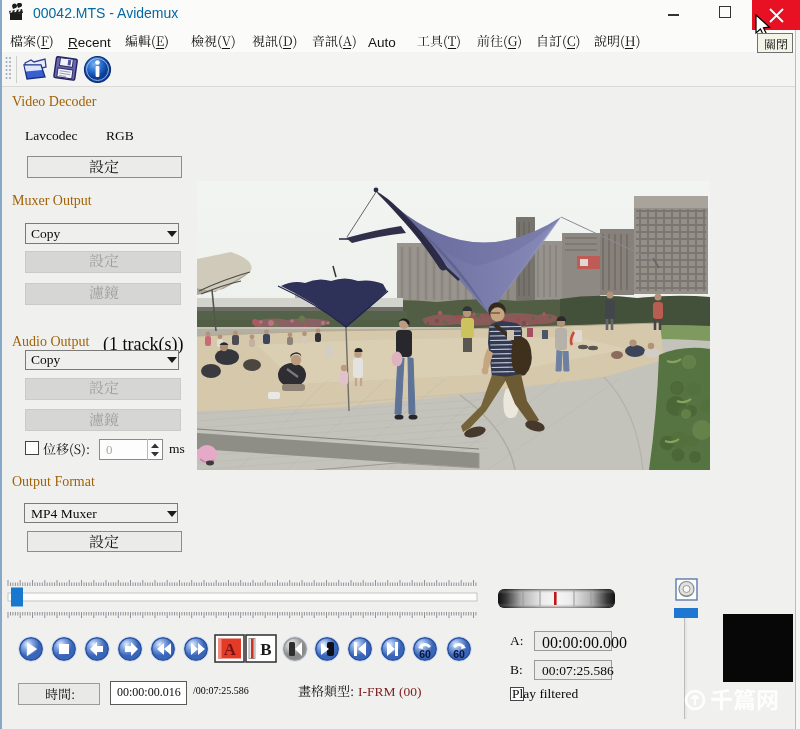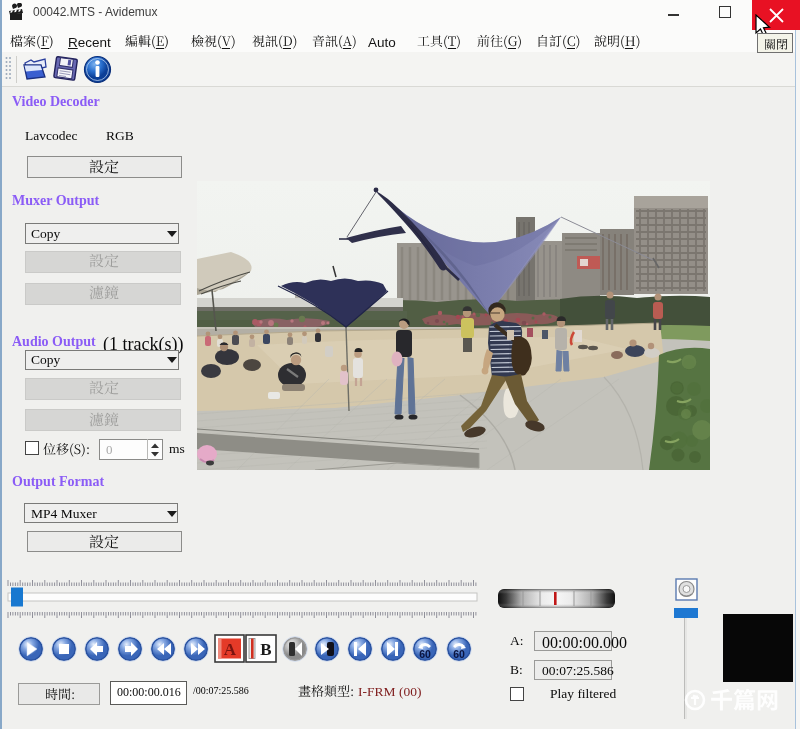--- a/index.html
+++ b/index.html
@@ -1,35 +1,35 @@
 <!DOCTYPE html>
 <html><head><meta charset="utf-8"><style>
 *{margin:0;padding:0;box-sizing:border-box}
 body{width:800px;height:729px;position:relative;overflow:hidden;background:#f0f0ee;font-family:"Liberation Sans",sans-serif}
 .abs{position:absolute}
 .serif{font-family:"Liberation Serif",serif}
-.hdr{font-family:"Liberation Serif",serif;font-weight:bold;font-size:14px;color:#8b5cf6}
+.hdr{font-family:"Liberation Serif",serif;font-weight:normal;font-size:14px;color:#a16207}
 .btn{position:absolute;background:#ebebea;border:1px solid #8c8c8a}
 .dbtn{position:absolute;background:#d6d6d4;border:1px solid #cacac8}
 .dd{position:absolute;background:#efefee;border:1px solid #7a7a78}
 </style></head><body>
 <div class="abs" style="left:0;top:0;width:800px;height:52px;background:#fbfbfa"></div>
 <div class="abs" style="left:0;top:52px;width:800px;height:34px;background:#f4f4f2"></div>
 <div class="abs" style="left:0;top:86px;width:800px;height:1px;background:#d9d9d5"></div>
 <div class="abs" style="left:0;top:0;width:2px;height:729px;background:#88a8c8"></div>
 <div class="abs" style="left:795px;top:0;width:1px;height:729px;background:#a8c2dc"></div>
 <div class="abs" style="left:796px;top:0;width:4px;height:729px;background:#f6f6f5"></div>
 <svg class="abs" style="left:7px;top:3px" width="18" height="19" viewBox="0 0 18 19">
 <path fill="#1c1c1c" d="M2,8 L15,6 L16,10 L3,12 Z"></path>
 <path fill="#1c1c1c" d="M3,11 L15,10 L15,17 L3,17 Z"></path>
 <path fill="#fff" d="M4,7.6 L6,7.3 L5,9.5 L3.2,9.8 Z M8,7.1 L10,6.8 L9,9 L7.2,9.3 Z M12,6.6 L14,6.3 L13,8.5 L11.2,8.8 Z"></path>
 <path fill="#1c1c1c" d="M5,3 a2.5,2.5 0 1 1 4.2,1.8 L6,6 Z"></path>
 <path fill="#1c1c1c" d="M10,2 a2.5,2.5 0 1 1 4.2,1.8 L11,5 Z"></path>
 </svg>
-<div class="abs" style="left:33px;top:5px;font-size:12px;color:#404040">00042.MTS - Avidemux</div>
+<div class="abs" style="left:33px;top:5px;font-size:14px;color:#0369a1">00042.MTS - Avidemux</div>
 <div class="abs" style="left:668px;top:14px;width:11px;height:1.6px;background:#333"></div>
 <div class="abs" style="left:719px;top:6px;width:12px;height:12px;border:1.4px solid #333"></div>
 <div class="abs" style="left:752px;top:0;width:48px;height:30px;background:#e81123"></div>
 <svg class="abs" style="left:768px;top:7px" width="17" height="17" viewBox="0 0 17 17">
 <path stroke="#fff" stroke-width="1.8" d="M2,2 L15,15 M15,2 L2,15"></path>
   </svg>
 <svg class="abs" style="left:753px;top:14px" width="20" height="24" viewBox="0 0 20 24">
 <path d="M3,1 L3,19 L7.5,15 L10.5,21.5 L13.5,20 L10.5,13.7 L16.5,13.2 Z" fill="#fff" stroke="#000" stroke-width="1.2"></path>
   </svg>
 <div class="abs" style="left:757px;top:33px;width:36px;height:20px;background:#f4f4e9;border:1px solid #707070"></div>
@@ -283,21 +283,21 @@
 <path d="M25,3 v15 M42,3 v15 M76,3 v15 M93,3 v15" stroke="#999" stroke-width="1"></path>
 <rect x="56" y="4" width="2.6" height="13" fill="#c01818"></rect>
 </svg>
 <div class="abs serif" style="left:510px;top:633px;font-size:13.5px;color:#0a0a0a">A:</div>
 <div class="abs" style="left:534px;top:631px;width:78px;height:20px;background:#ececeb;border:1px solid #9a9a98"></div>
 <div class="abs serif" style="left:542px;top:634px;font-size:16px;color:#0a0a0a">00:00:00.000</div>
 <div class="abs serif" style="left:510px;top:662px;font-size:13.5px;color:#0a0a0a">B:</div>
 <div class="abs" style="left:534px;top:660px;width:78px;height:20px;background:#ececeb;border:1px solid #9a9a98"></div>
 <div class="abs serif" style="left:542px;top:663px;font-size:13.5px;color:#0a0a0a">00:07:25.586</div>
 <div class="abs" style="left:510px;top:687px;width:14px;height:14px;background:#fff;border:1.4px solid #444"></div>
-<div class="abs serif" style="left:550px;top:686px;font-size:13.5px;color:#0a0a0a">Play filtered</div>
+<div class="abs serif" style="left:512px;top:686px;font-size:13.5px;color:#0a0a0a">Play filtered</div>
 <svg class="abs" style="left:675px;top:578px" width="24" height="24" viewBox="0 0 24 24">
 <rect x="1" y="1" width="21" height="21" fill="#fdfdfd" stroke="#5a7ab0" stroke-width="1.4"></rect>
 <circle cx="11.5" cy="11" r="7.5" fill="#e0e0e0" stroke="#8a8a8a" stroke-width="1.2"></circle>
 <circle cx="11.5" cy="11" r="3.5" fill="#f8f8f8" stroke="#9a9a9a" stroke-width="1"></circle>
 <path d="M6,16 q5,4 11,0" stroke="#8a8a8a" stroke-width="1.2" fill="none"></path>
 </svg>
 <div class="abs" style="left:674px;top:608px;width:24px;height:10px;background:#1e78d2"></div>
 <div class="abs" style="left:684px;top:618px;width:3px;height:101px;background:#e6e6e4;border-left:1px solid #bcbcba"></div>
 <div class="abs" style="left:723px;top:614px;width:70px;height:68px;background:#070707"></div>
 <svg class="abs" style="left:684px;top:689px" width="22" height="22" viewBox="0 0 22 22">

